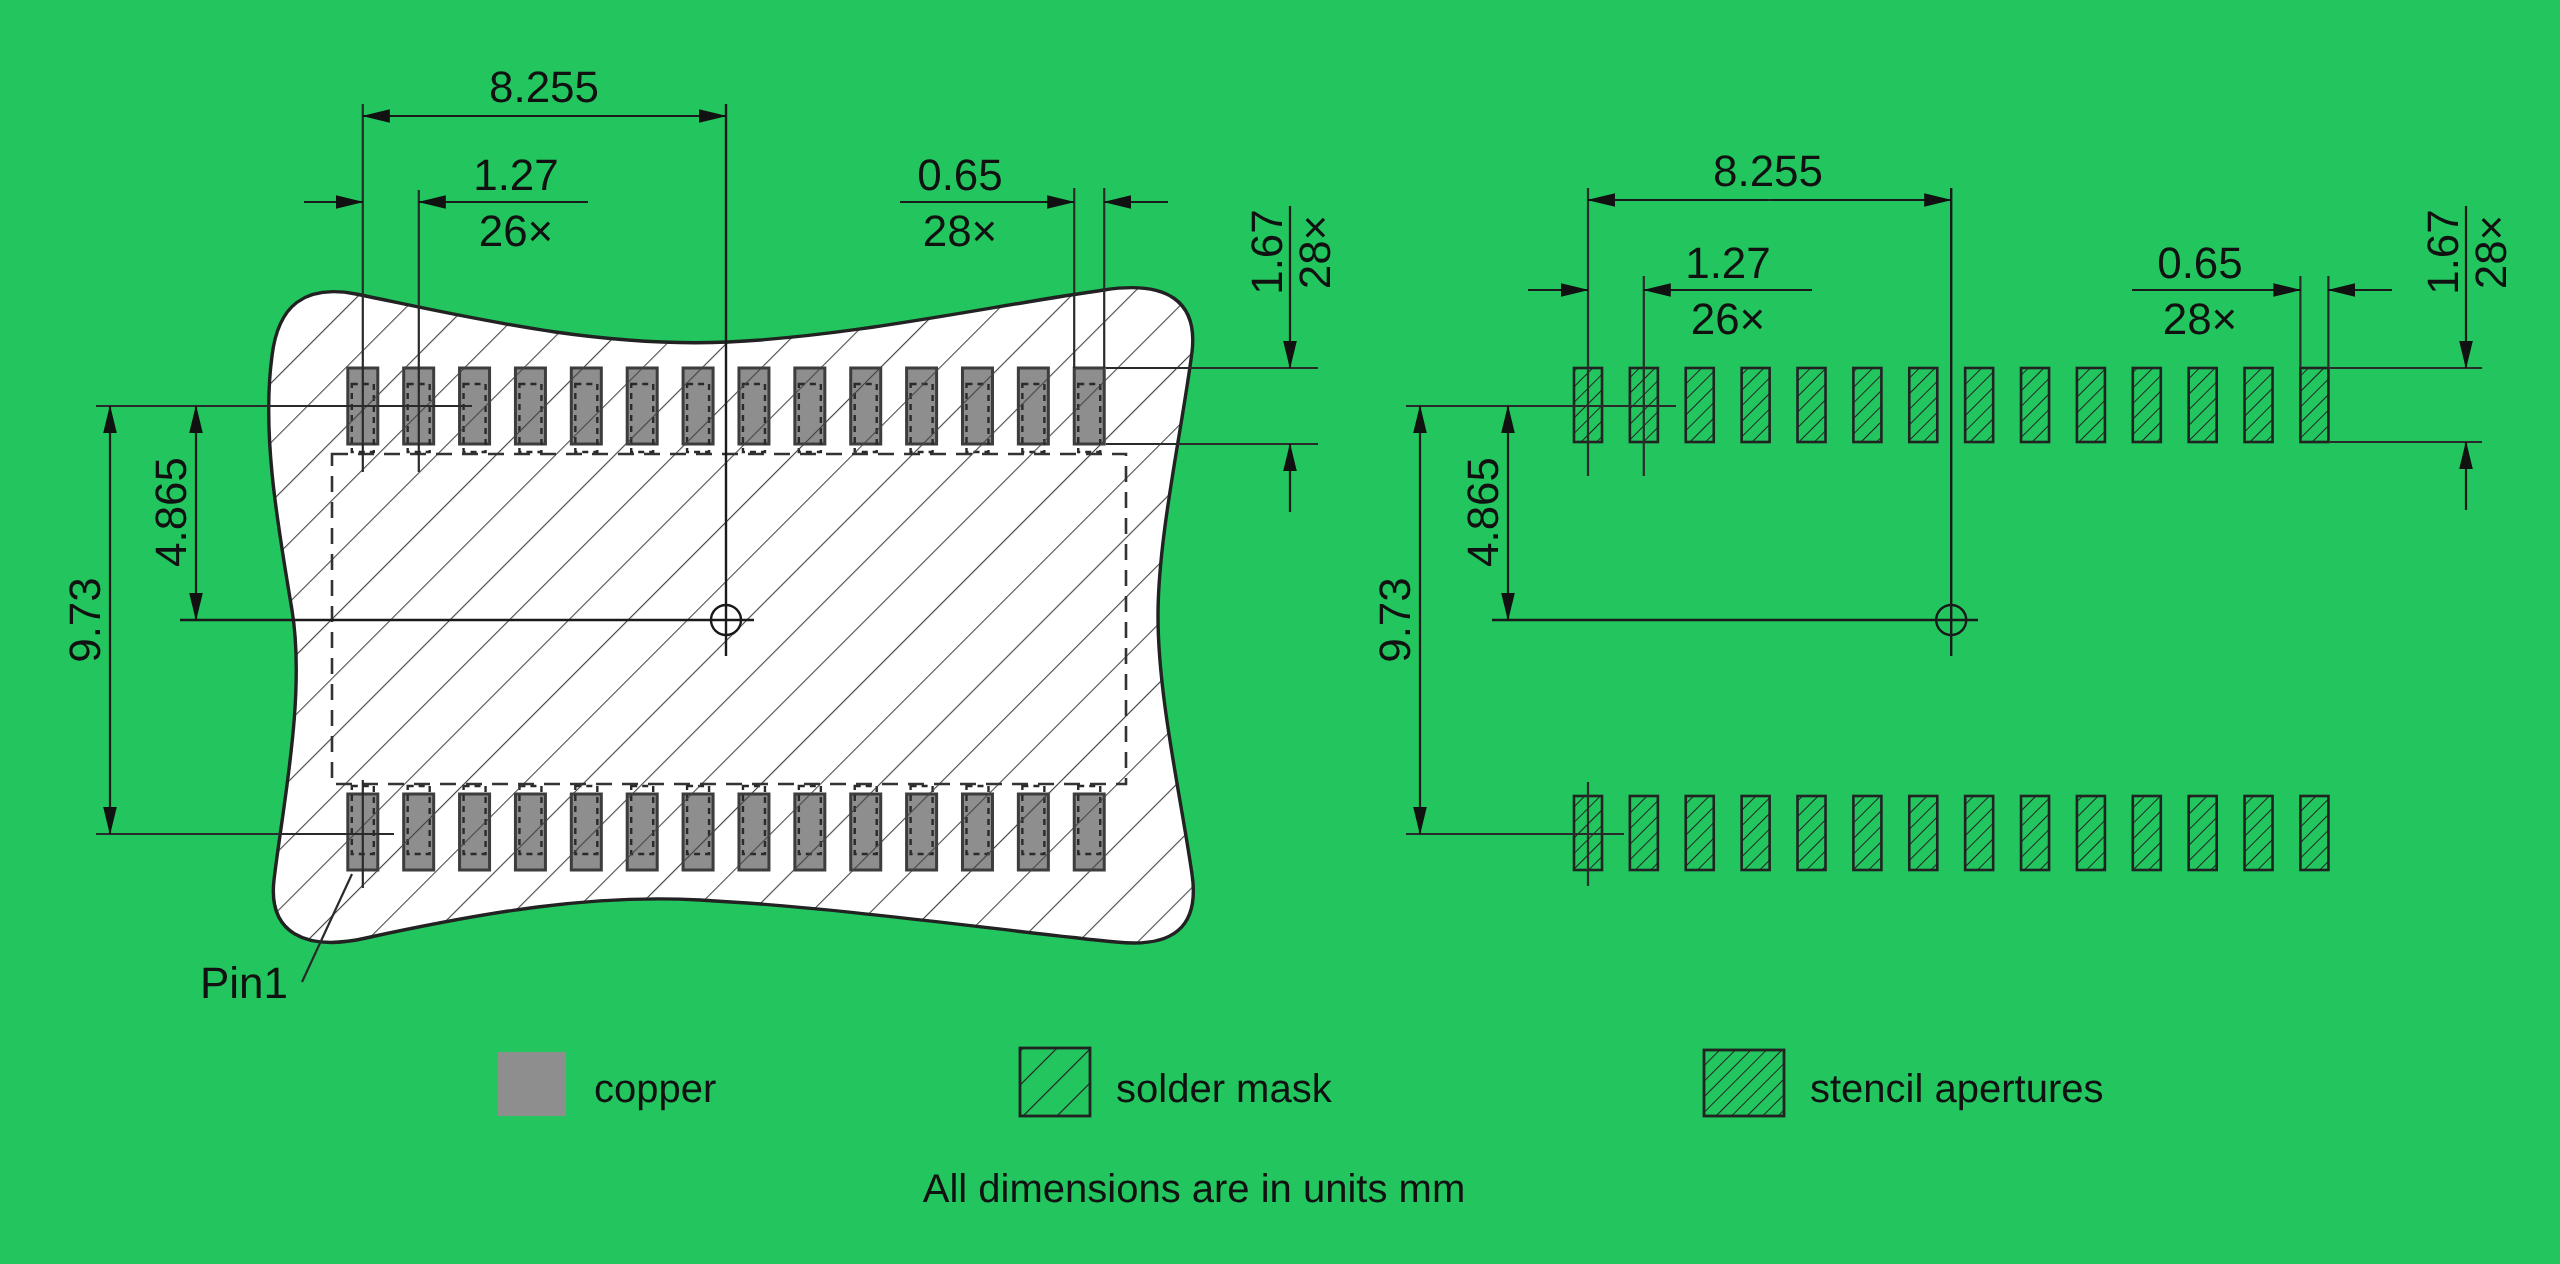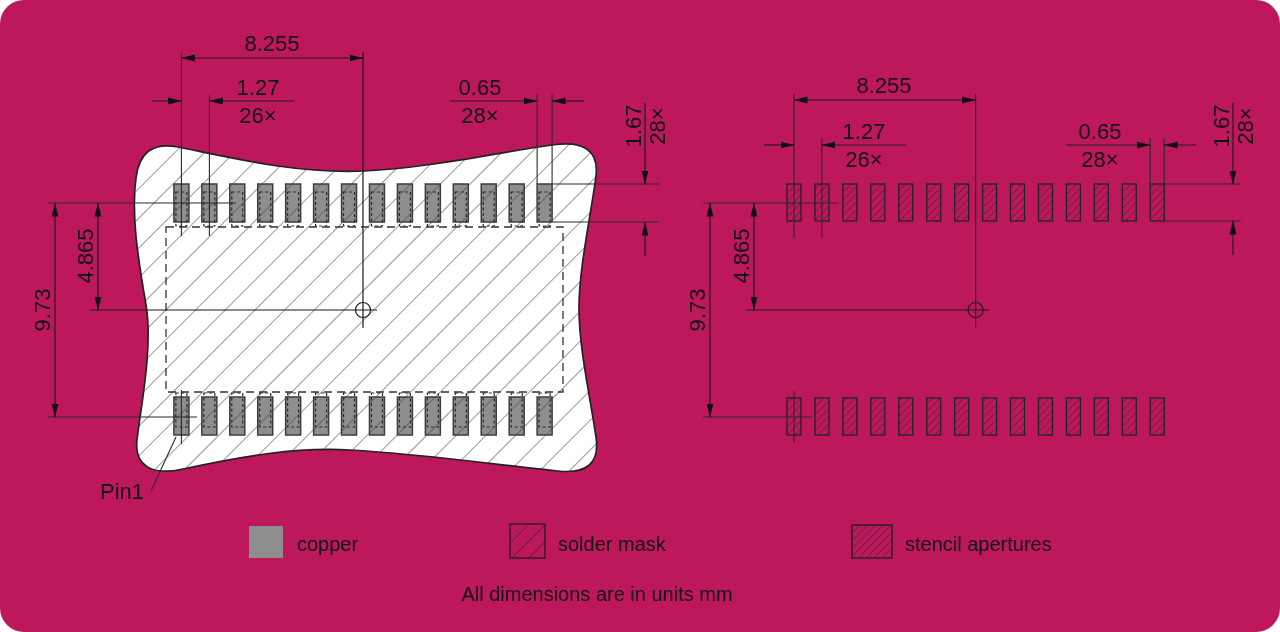--- a/index.html
+++ b/index.html
@@ -1,17 +1,17 @@
 <!DOCTYPE html>
 <html><head>
 <meta charset="utf-8">
 <style>
   html,body{margin:0;padding:0;background:#ffffff;}
-  .canvas{position:relative;width:1280px;height:632px;background:#be185d;overflow:hidden;
-          font-family:"Liberation Sans", sans-serif;border-radius:24px;}
+  .canvas{position:relative;width:1280px;height:632px;background:#22c55e;overflow:hidden;
+          font-family:"Liberation Sans", sans-serif;}
   svg{display:block;}
   .thin  {fill:none;stroke:#2a2a2a;stroke-width:1.1px;}
   .dimln {fill:none;stroke:#1a1a1a;stroke-width:1.1px;}
   .dashrect{fill:none;stroke:#333333;stroke-width:1.3px;stroke-dasharray:8 5;}
   .cross {fill:none;stroke:#1a1a1a;stroke-width:1.2px;}
   text.dim{font-size:22px;fill:#111111;}
   text.legend{font-size:20px;fill:#111111;}
   text.note{font-size:20px;fill:#111111;}
   .mid{text-anchor:middle;}
 </style>

